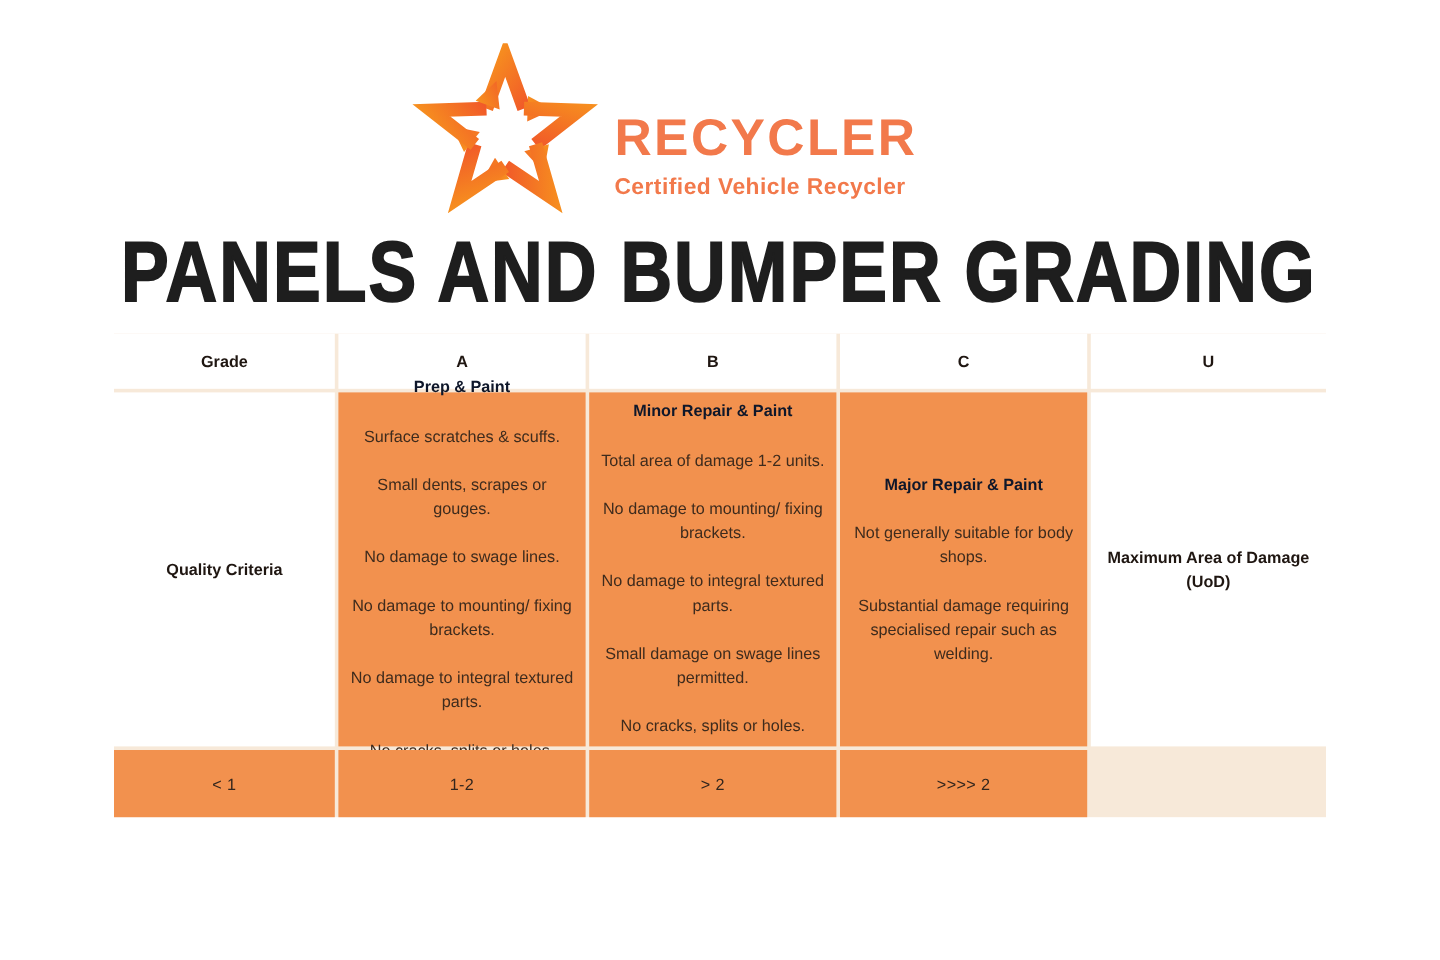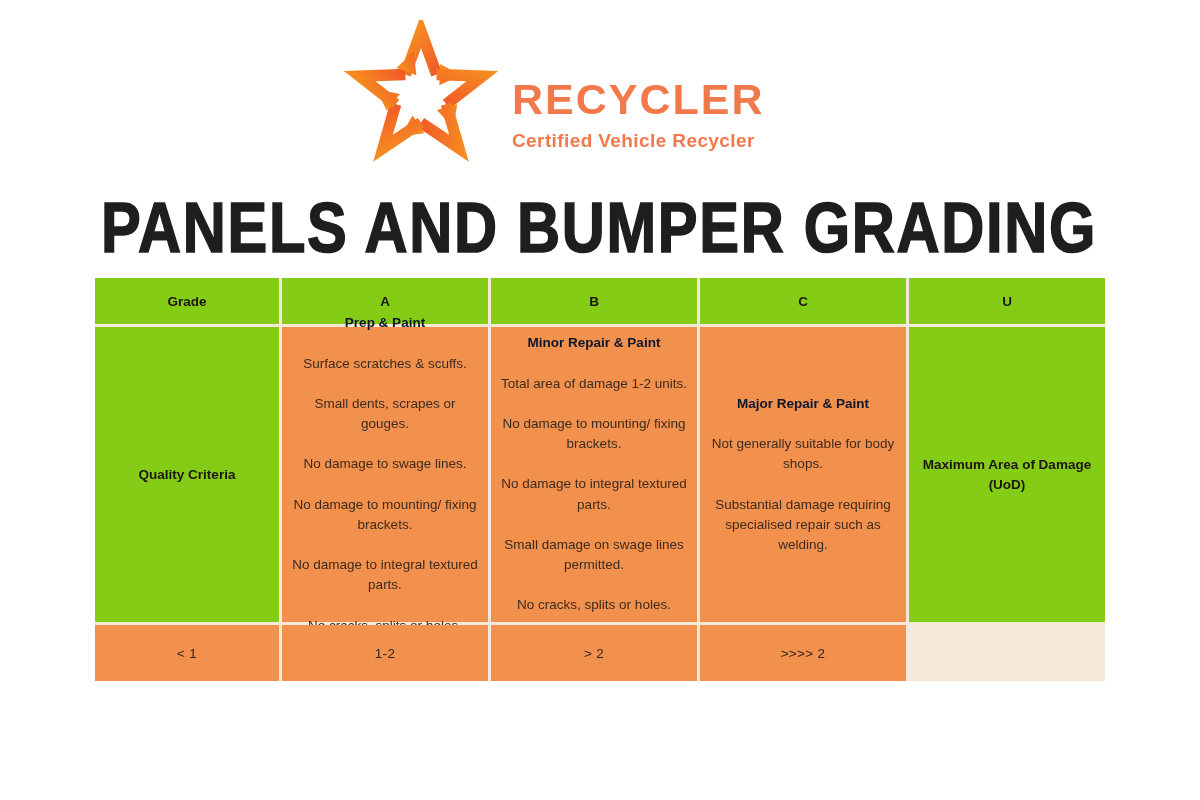--- a/index.html
+++ b/index.html
@@ -2,21 +2,21 @@
 <html><head>
 <meta charset="utf-8">
 <style>
   * { box-sizing: border-box; margin: 0; padding: 0; }
   html, body { width: 1200px; height: 800px; background: #ffffff; }
   body { font-family: "Liberation Sans", sans-serif; position: relative; overflow: hidden; }
 
   .page { position: relative; width: 1200px; height: 800px; background: #ffffff; }
 
   
-  .logo-row { position: absolute; left: 338px; top: 20px; display: flex; align-items: center; }
+  .logo-row { position: absolute; left: 338px; top: 36px; display: flex; align-items: center; }
   .star-svg { width: 166px; height: 152px; display: block; }
   .brand-block { margin-left: 8px; padding-top: 38px; }
   .brand-name {
     font-size: 43px; font-weight: 700; color: #F2794B;
     letter-spacing: 2px; line-height: 1;
   }
   .brand-tagline {
     margin-top: 9px; font-size: 19px; font-weight: 700; color: #F2794B;
     letter-spacing: 0.4px;
   }
@@ -37,21 +37,21 @@
     display: grid;
     grid-template-columns: 184px 206px 206px 206px 196px;
     grid-template-rows: 46px 295px 56px;
     gap: 3px;
     background: #F7E9D9;
   }
   .cell {
     display: flex; align-items: center; justify-content: center;
     text-align: center;
   }
-  .cell-dark { background: #84cc16; }
+  .cell-dark { background: #ffffff; }
   .cell-light { background: #F2914E; }
   .head-cell { font-size: 13.5px; font-weight: 700; color: #1F1611; }
   .label-cell { font-size: 13.5px; font-weight: 700; color: #1F1611; padding: 0 2px; line-height: 1.45; }
   .crit-cell {
     flex-direction: column; padding: 8px 7px;
     font-size: 13.5px; line-height: 1.5; color: #3E2B1D;
   }
   .crit-cell p { margin: 10px 0; }
   .crit-heading { font-weight: 700; color: #0f172a; }
   .val-cell { font-size: 13.5px; color: #33261d; letter-spacing: 0.3px; }

